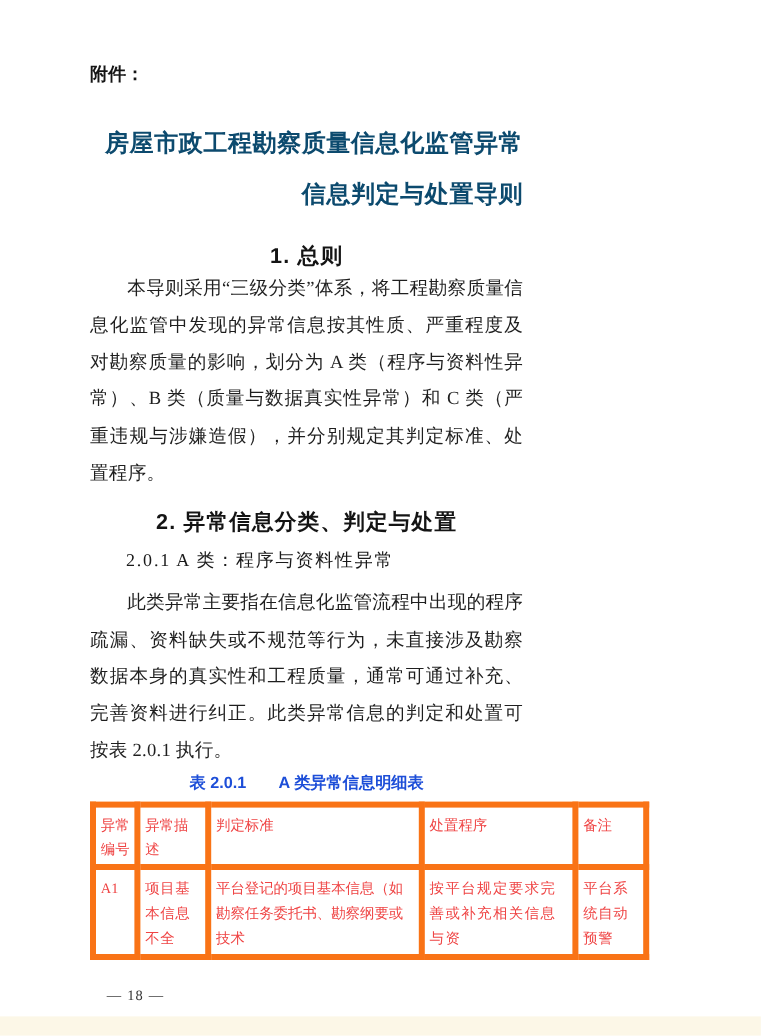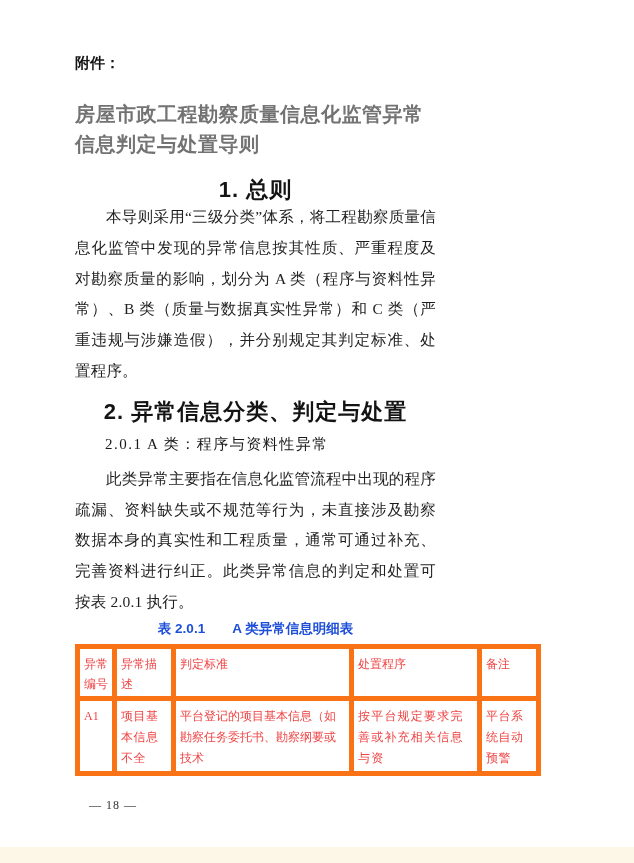--- a/index.html
+++ b/index.html
@@ -2,23 +2,23 @@
 <html><head>
 <meta charset="utf-8">
 <style>
   html,body{margin:0;padding:0;}
   body{
     width:634px;height:863px;background:#ffffff;position:relative;overflow:hidden;
     font-family:"Liberation Serif","DejaVu Serif",serif;color:#1f1f1f;
   }
   .page{box-sizing:border-box;width:513px;height:863px;padding:53px 77px 0 75px;position:relative;}
   .attachment{font-family:"Liberation Sans","DejaVu Sans",sans-serif;font-weight:bold;font-size:15px;line-height:20px;color:#151515;}
-  .doc-title{margin-top:26px;text-align:left;font-weight:bold;font-size:20px;line-height:30px;letter-spacing:0.5px;color:#737373;}
+  .doc-title{margin-top:26px;text-align:right;font-weight:bold;font-size:20px;line-height:42px;letter-spacing:0.5px;color:#0c4a6e;}
   .section-heading{margin:0;margin-top:18px;text-align:center;font-family:"Liberation Sans","DejaVu Sans",sans-serif;
-    font-weight:bold;font-size:22px;line-height:25px;letter-spacing:1px;color:#141414;}
+    font-weight:bold;font-size:18px;line-height:25px;letter-spacing:1px;color:#141414;}
   .section-heading.second{margin-top:12px;}
   .para{margin:0;font-size:15.5px;line-height:30.8px;text-align:justify;text-indent:2em;letter-spacing:0.2px;}
   .para.first{margin-top:12px;}
   .clause-heading{margin:0;margin-top:8px;font-size:15px;line-height:24px;text-indent:2em;letter-spacing:1.5px;color:#1a1a1a;}
   .para.after-clause{margin-top:8px;}
   .table-caption{margin-top:2px;text-align:center;font-family:"Liberation Sans","DejaVu Sans",sans-serif;
     font-weight:bold;font-size:13.5px;line-height:18px;color:#1d4ed8;}
   table.detail{margin-top:6px;border-collapse:collapse;table-layout:fixed;width:461px;}
   table.detail th,table.detail td{
     border:5px solid #f97316;vertical-align:top;padding:5px 4px 2px 4px;

